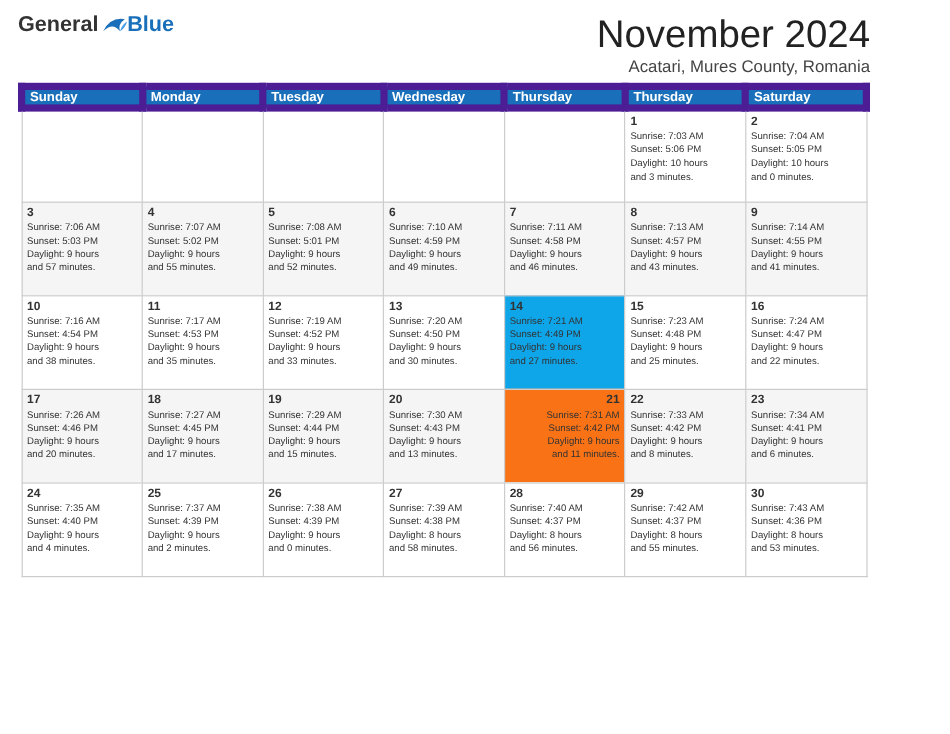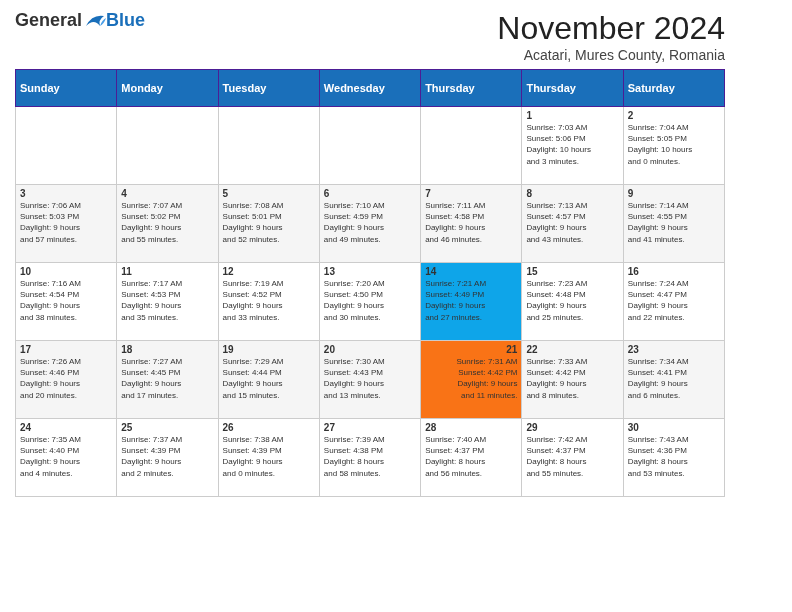--- a/index.html
+++ b/index.html
@@ -61,23 +61,23 @@
     .calendar {
       width: 100%;
       border-collapse: collapse;
       table-layout: fixed;
     }
     .calendar th {
       background: #1a6fba;
       color: #fff;
       font-size: 11px;
       font-weight: bold;
-      padding: 12px 4px;
+      padding: 0 4px;
       text-align: left;
-      border: 1px solid #4c1d95;
+      border: 6px solid #4c1d95;
     }
     .calendar td {
       vertical-align: top;
       border: 1px solid #ccc;
       padding: 3px 4px;
       font-size: 8.5px;
       color: #333;
       background: #fff;
       height: 78px;
     }

